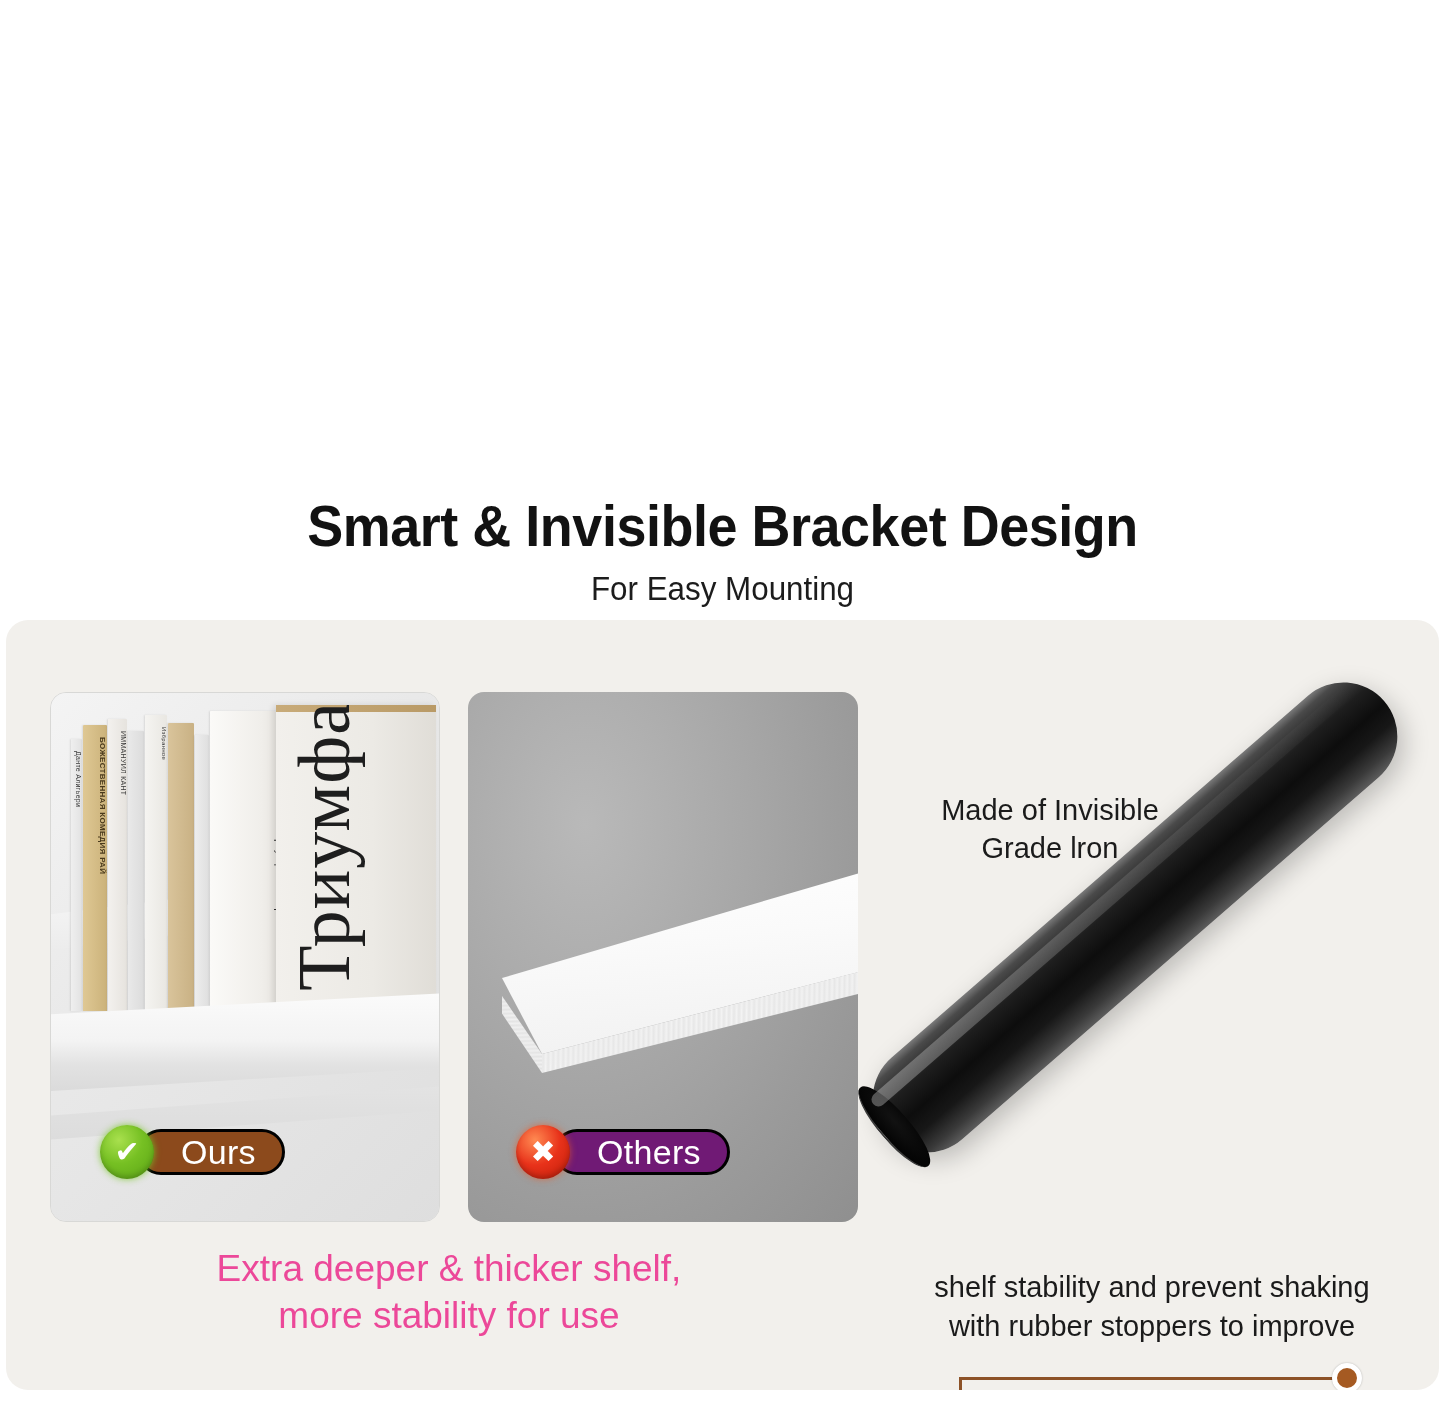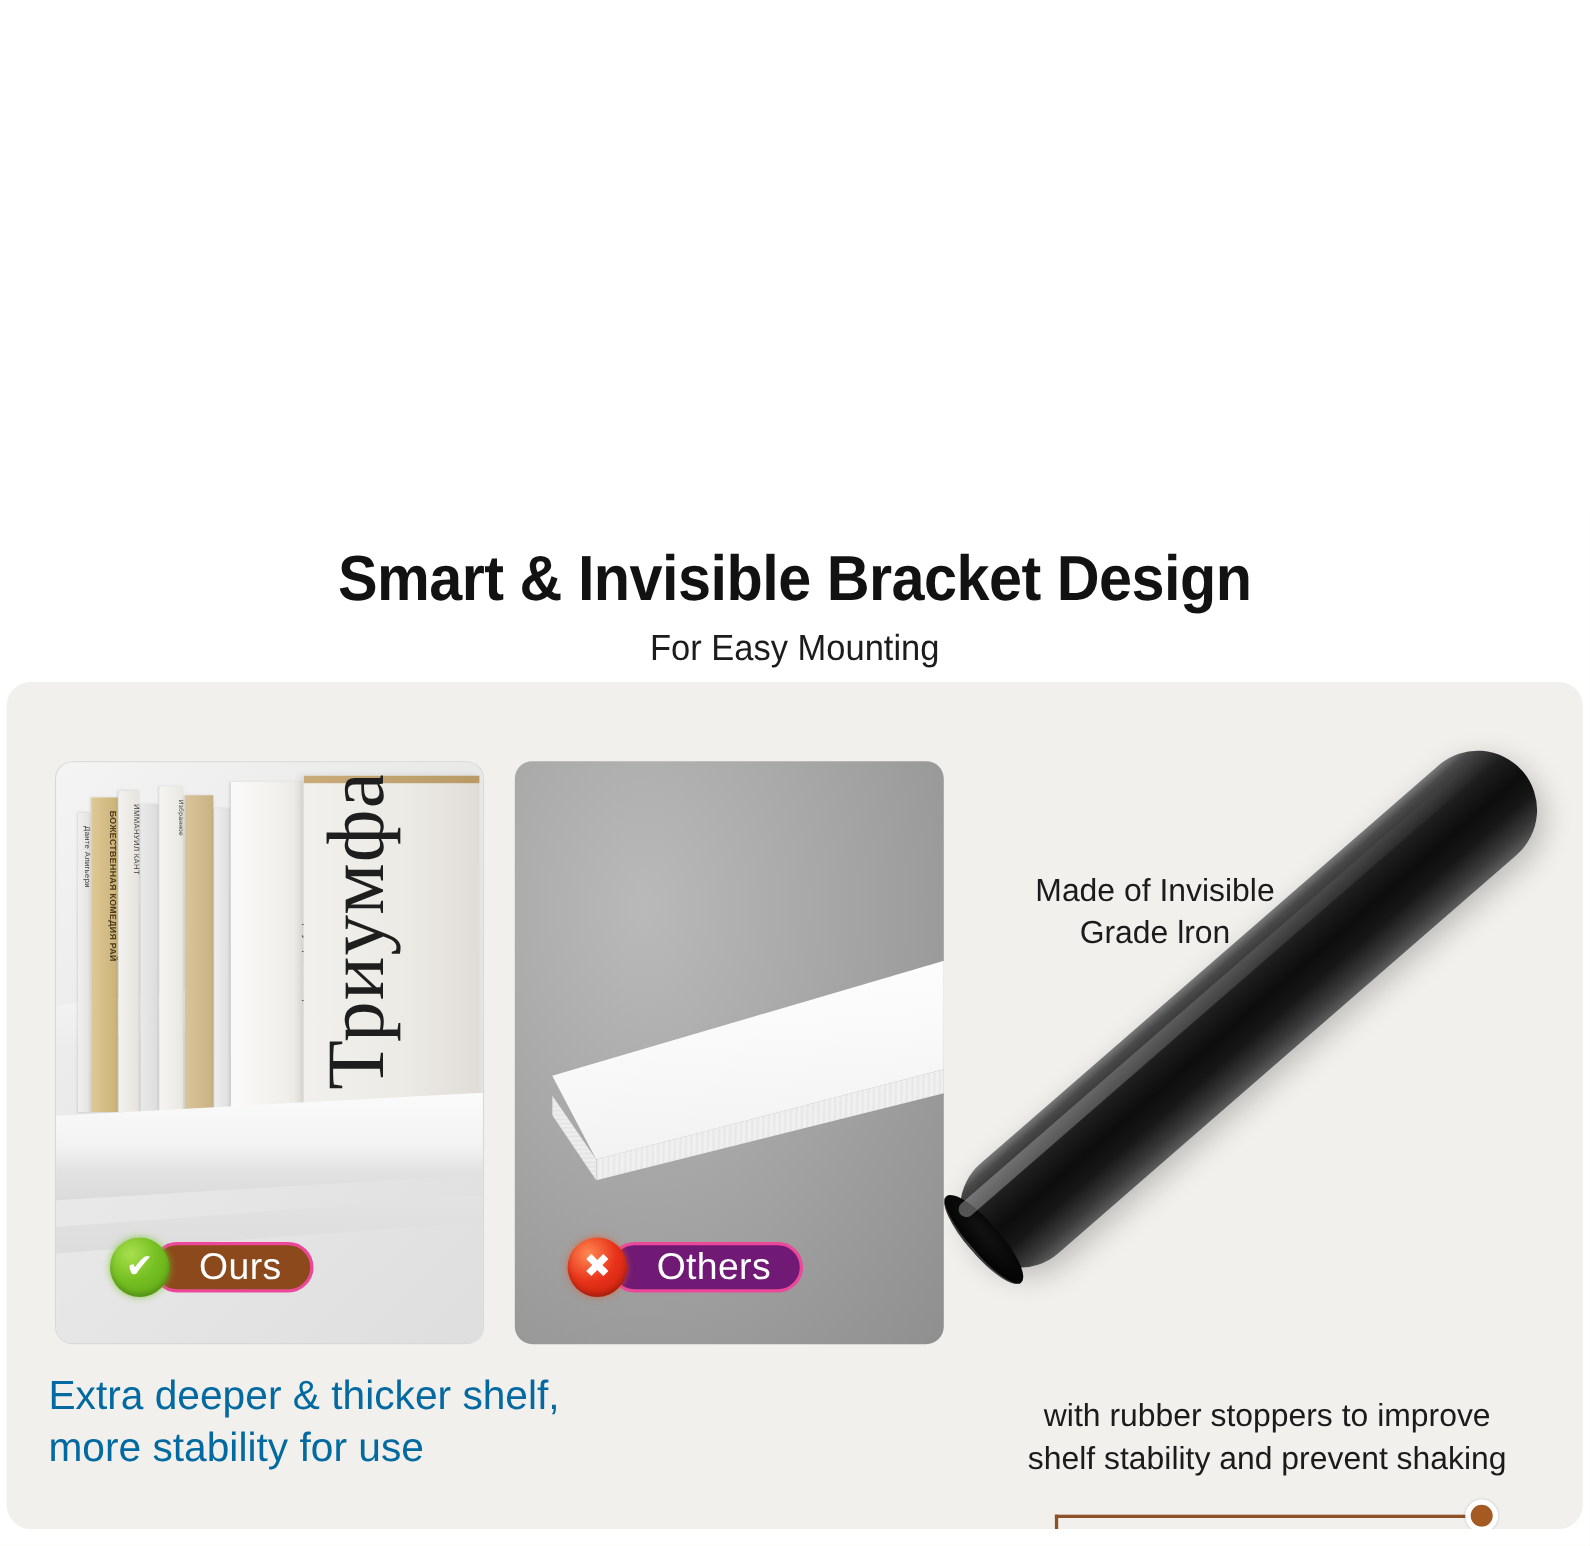--- a/index.html
+++ b/index.html
@@ -211,28 +211,28 @@
     box-shadow: 0 0 7px rgba(120,200,40,.85), inset 0 -3px 5px rgba(0,0,0,.18);
   }
   .badge-icon.no {
     background: radial-gradient(circle at 35% 28%, #ff8a52 0%, #e8321a 48%, #bd1c09 100%);
     box-shadow: 0 0 7px rgba(235,90,40,.7), inset 0 -3px 5px rgba(0,0,0,.2);
   }
   .badge-pill {
     height: 46px; padding: 0 26px 0 40px; border-radius: 24px;
     display: flex; align-items: center; justify-content: center;
     font-size: 34px; color: #ffffff; letter-spacing: .3px;
-    border: 3px solid #ec4899;
+    border: 3px solid #000000;
   }
   .pill-brown { background: #8c4a1c; }
   .pill-black { background: #701a75; }
 
   .cap-left {
     position: absolute; left: 44px; top: 1245px; width: 810px;
-    font-size: 37px; line-height: 1.28; color: #0369a1;
+    text-align: center; font-size: 37px; line-height: 1.28; color: #ec4899;
   }
 
   
   .pipe-wrap { position: absolute; left: 0; top: 0; width: 1433px; height: 770px; overflow: hidden; }
   .pipe {
     position: absolute; left: 880px; top: 460px; width: 660px; height: 108px;
     border-radius: 54px / 54px;
     background: linear-gradient(180deg,
       #7a7a7a 0%, #4a4a4a 8%, #1e1e1e 30%, #0d0d0d 52%,
       #171717 70%, #3a3a3a 88%, #5c5c5c 100%);
@@ -337,17 +337,17 @@
     <div>Extra deeper &amp; thicker shelf,</div>
     <div>more stability for use</div>
   </div>
 
   <div class="cap-r1">
     <div>Made of Invisible</div>
     <div>Grade lron</div>
   </div>
 
   <div class="cap-r2">
+    <div>shelf stability and prevent shaking</div>
     <div>with rubber stoppers to improve</div>
-    <div>shelf stability and prevent shaking</div>
   </div>
 
 </div>
 
 </body></html>

